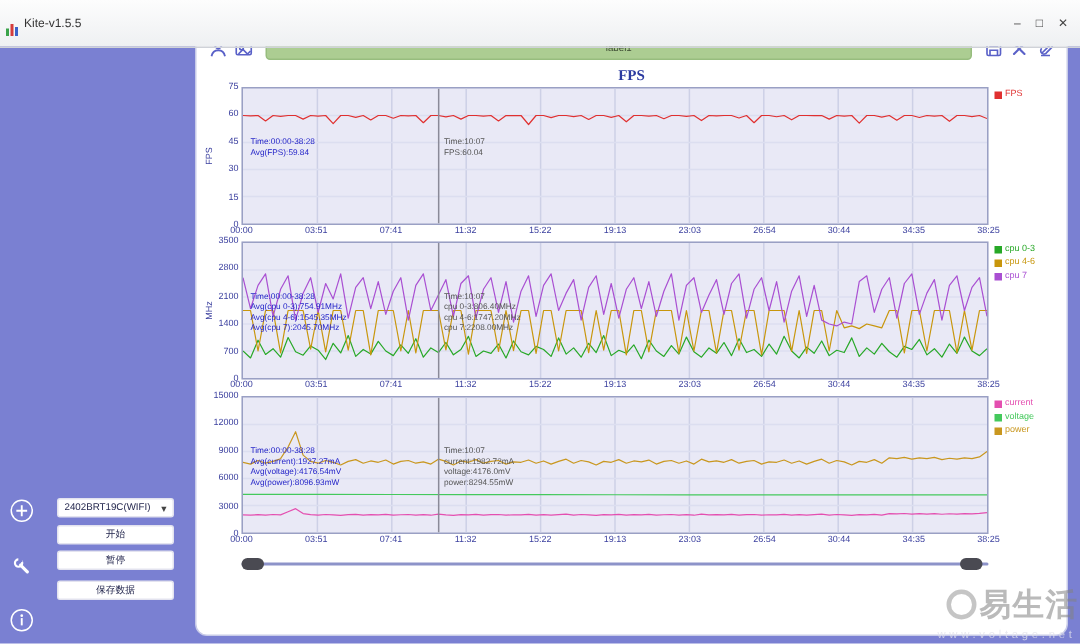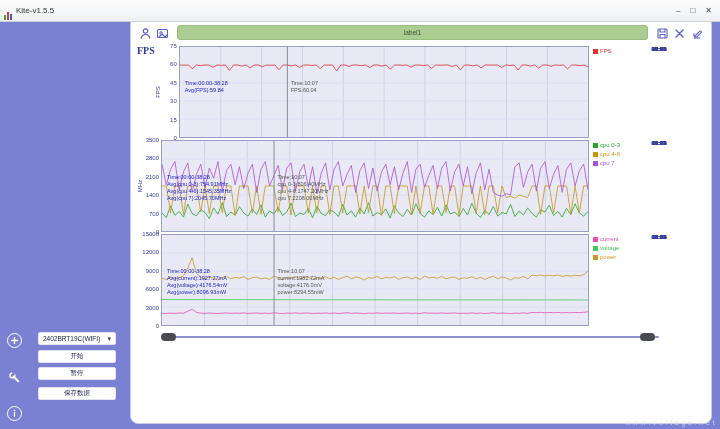--- a/index.html
+++ b/index.html
@@ -1,20 +1,20 @@
 <!DOCTYPE html>
 <html><head>
 <meta charset="utf-8">
 <style>
   * { margin:0; padding:0; box-sizing:border-box; }
   html,body { width:720px; height:429px; overflow:hidden; }
   body { font-family:"Liberation Sans", sans-serif; background:#7a80d2; position:relative; }
 
   
-  .titlebar { position:absolute; top:0; left:0; width:720px; height:22px;
+  .titlebar { position:absolute; top:0; left:0; width:720px; height:32px;
     background:linear-gradient(#fdfdfd,#eef0f2); border-bottom:1px solid #cfd2d8;
     display:flex; align-items:center; padding:0 4px; z-index:30; }
   .app-icon { width:9px; height:9px; margin-right:3px; display:inline-block; }
   .win-title { font-size:8px; color:#333; flex:1; }
   .win-controls { display:flex; gap:10px; padding-right:4px; }
   .win-controls span { font-size:8px; color:#444; line-height:14px; cursor:default; }
 
   
   .sidebar { position:absolute; left:0; top:14px; width:130px; bottom:0; }
   .side-icon { position:absolute; left:7px; width:15px; height:15px; border:1.4px solid #fff;
@@ -29,21 +29,21 @@
   .main-panel { position:absolute; left:130px; top:16px; width:582px; height:408px;
     background:#fff; border-radius:8px; border:1px solid #c8cbe8; padding:4px 6px 2px 6px;
     display:flex; flex-direction:column; }
 
   .toolbar { display:flex; align-items:center; height:20px; gap:4px; margin:1px 2px 2px 2px; }
   .tb-icon { width:13px; height:13px; display:inline-block; }
   .label-bar { flex:1; height:15px; background:#accd92; border:1px solid #97bd7e; border-radius:3px;
     display:flex; align-items:center; justify-content:center; font-size:6.5px; color:#3d4b33; margin:0 4px; }
 
   
-  .chart { display:flex; flex-direction:row; margin-top:1px; }
+  .chart { display:flex; flex-direction:column; margin-top:1px; }
   .chart-title { text-align:center; font-family:"Liberation Serif", serif; font-weight:bold;
     font-size:10px; color:#2b3aa0; height:12px; line-height:12px; }
   .chart-row { display:flex; margin-top:1px; }
   .yaxis { width:24px; position:relative; }
   .ylabel { position:absolute; left:0px; top:50%; transform:translateY(-50%) rotate(180deg);
     writing-mode:vertical-rl; font-size:6px; color:#3a3f9e; width:8px; text-align:center; }
   .yticks { position:absolute; right:2px; top:0; bottom:0; width:14px; }
   .ytick { position:absolute; right:0; transform:translateY(-50%); font-size:6px; color:#3a3f9e; }
   .plot-wrap { flex:1; position:relative; height:92px; }
   svg.plot { width:100%; height:100%; display:block; background:#e9e9f6; border:1px solid #9aa0c4; }
@@ -381,14 +381,18 @@
   </div>
 
   <div class="slider">
     <div class="slider-track"></div>
     <div class="slider-handle left"></div>
     <div class="slider-handle right"></div>
   </div>
 </div>
 
 <div class="watermark">
+  <div class="wm-row">
+    <span class="wm-logo"></span>
+    <span class="wm-text">易生活</span>
+  </div>
   <div class="wm-url">www.voltage.net</div>
 </div>
 
 </body></html>

